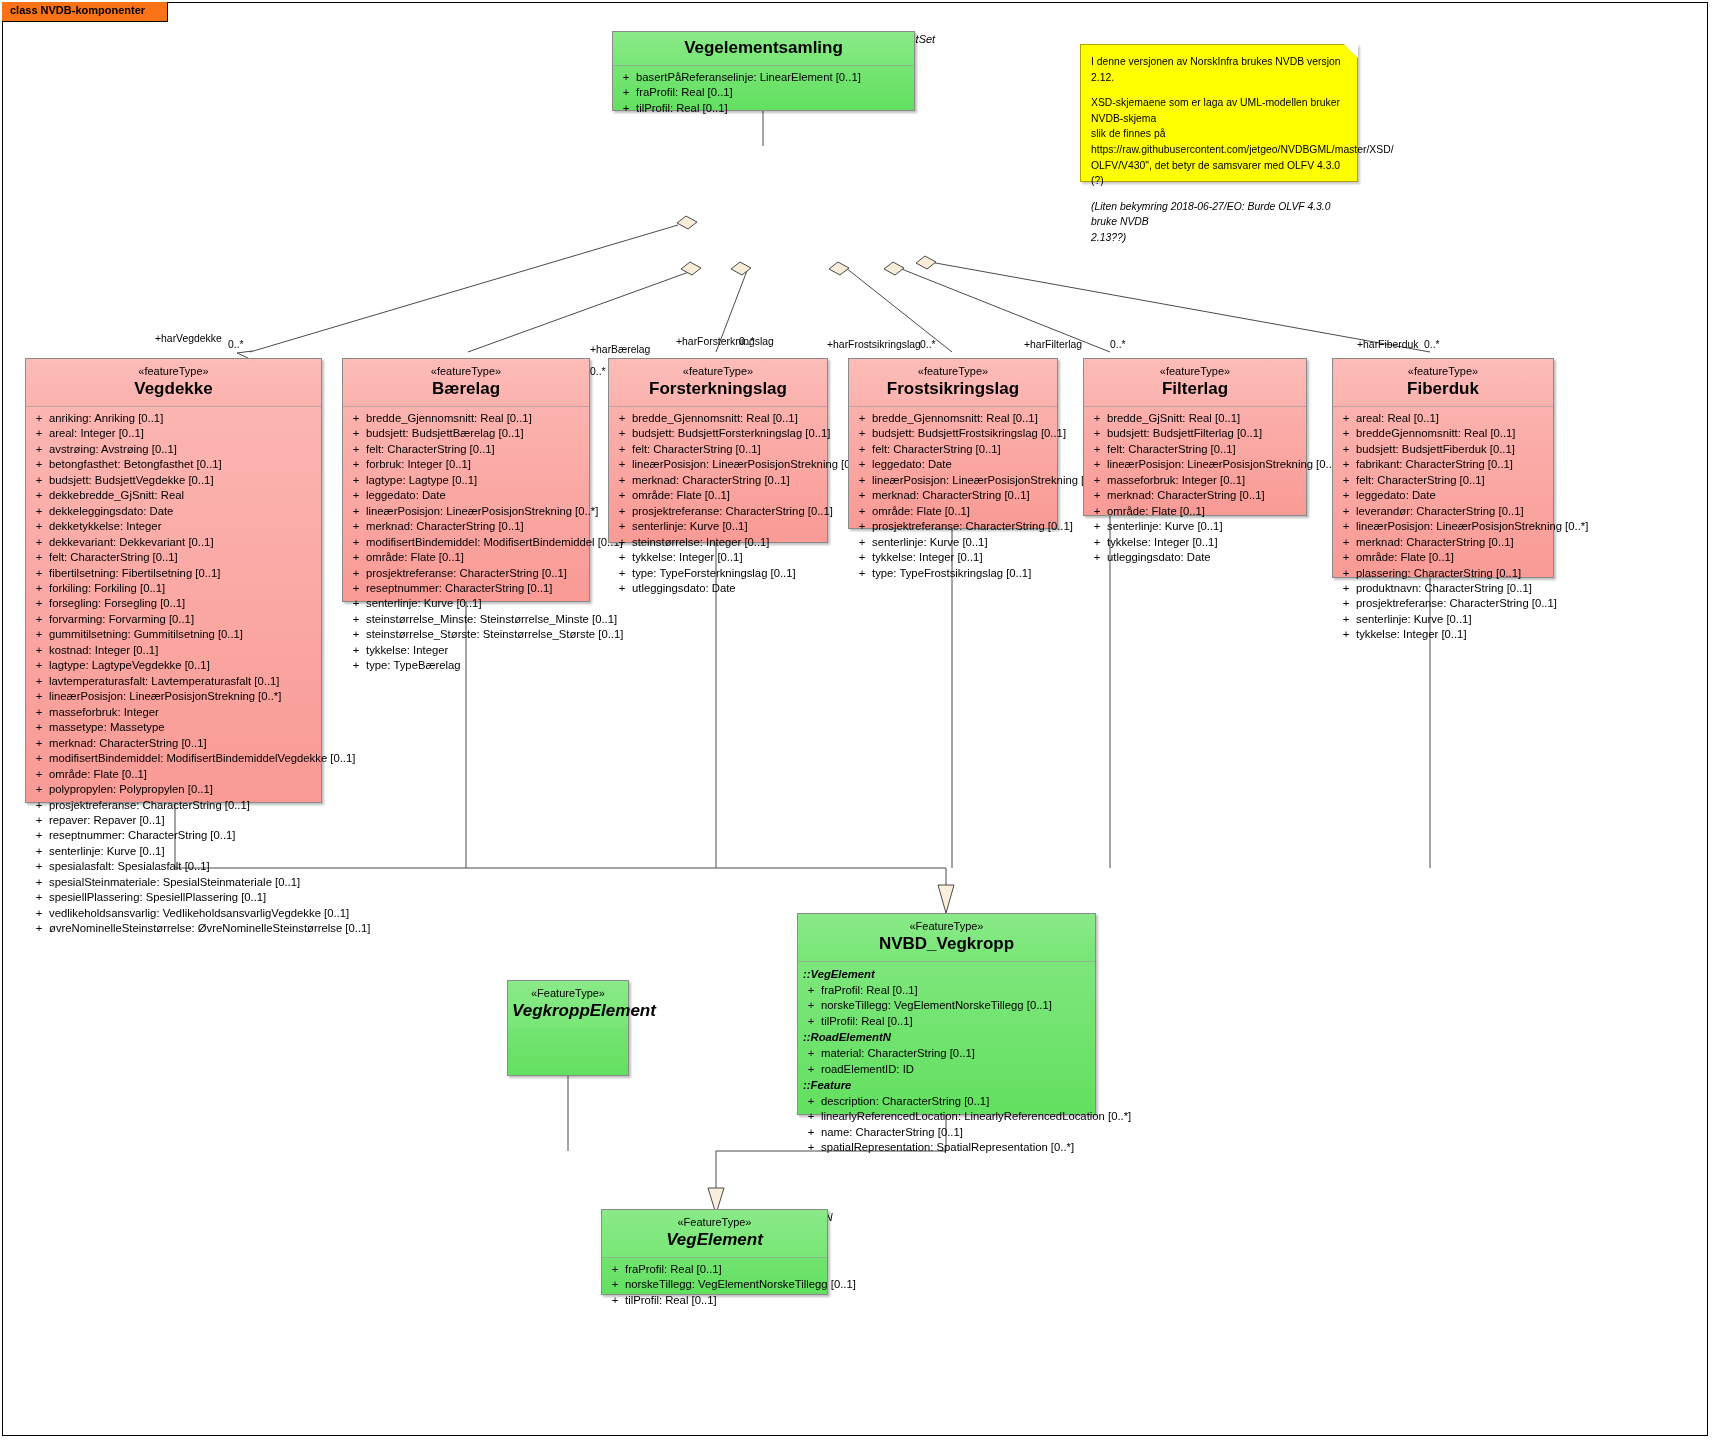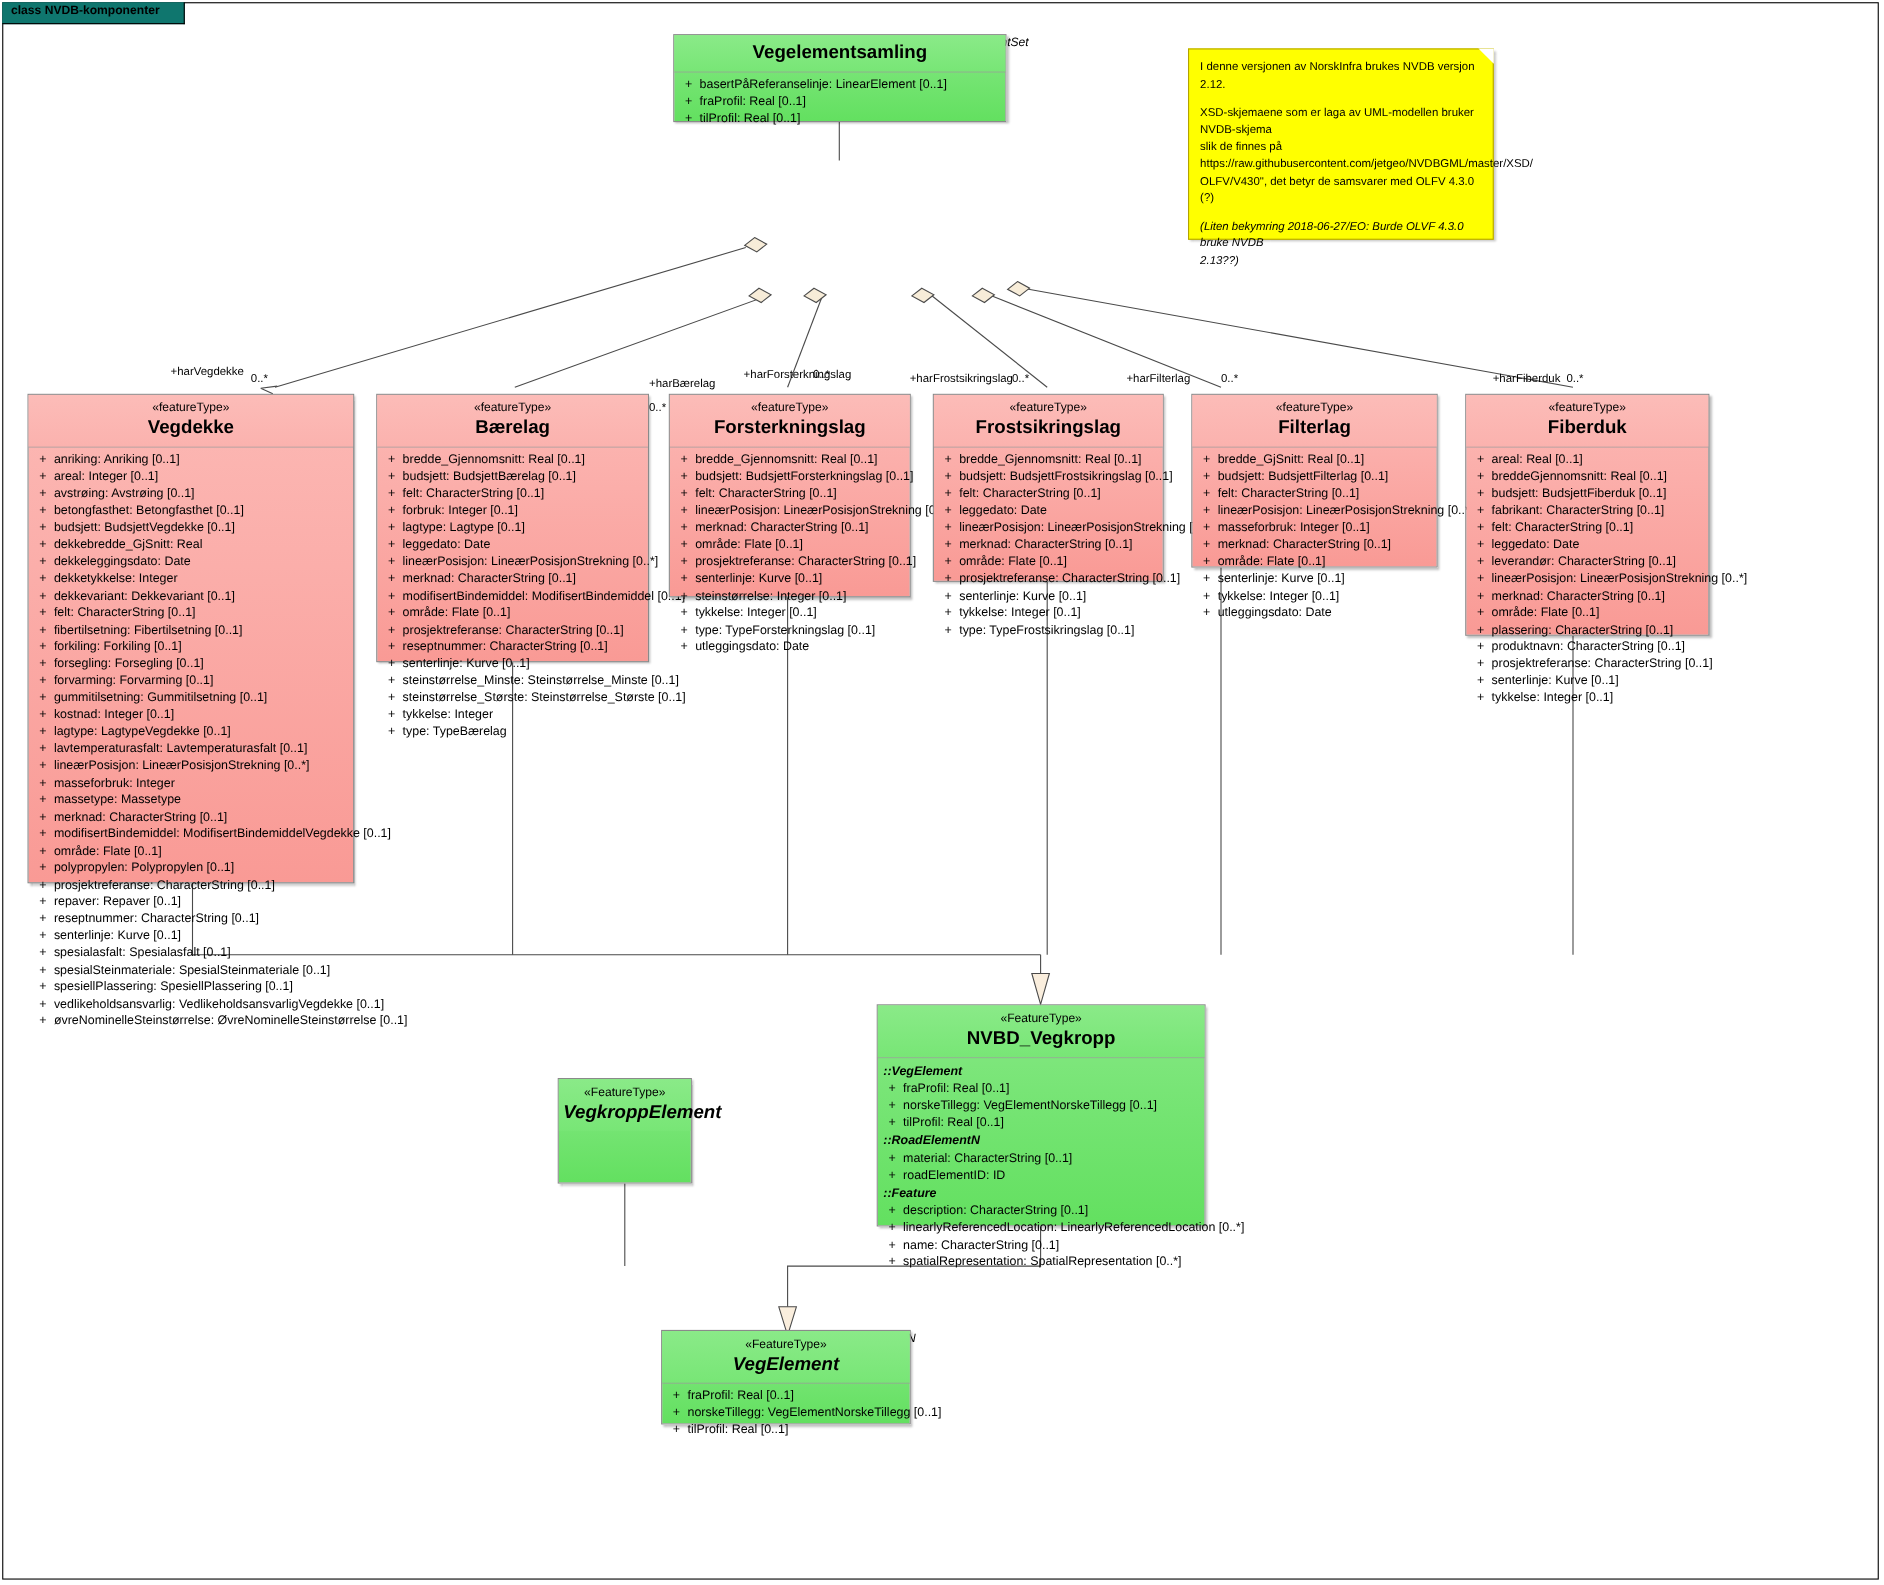--- a/index.html
+++ b/index.html
@@ -2,21 +2,21 @@
 <html><head>
 <meta charset="utf-8">
 <style>
   html,body{margin:0;padding:0;background:#ffffff;}
   body{font-family:"Liberation Sans","DejaVu Sans",sans-serif;}
   #canvas{position:relative;width:1713px;height:1441px;background:#fff;overflow:hidden;}
 
   
   .frame{position:absolute;left:2px;top:2px;width:1706px;height:1434px;border:1px solid #000;box-sizing:border-box;}
   .frame-tab{position:absolute;left:2px;top:2px;height:20px;border:1px solid #000;border-left:none;border-top:none;
-             background:#0f766e;box-sizing:border-box;padding:2px 22px 2px 8px;font-size:11px;font-weight:bold;color:#000;
+             background:#f97316;box-sizing:border-box;padding:2px 22px 2px 8px;font-size:11px;font-weight:bold;color:#000;
              white-space:nowrap;}
 
   
   .cls{position:absolute;box-sizing:border-box;border:1px solid #8a8a8a;
        box-shadow:2px 2px 2px rgba(0,0,0,.25);font-size:11.5px;color:#000;}
   .cls .hdr{padding:5px 4px 6px 4px;text-align:center;line-height:1.28;}
   .cls .stereo{font-size:11px;}
   .cls .nm{font-weight:bold;font-size:17px;}
   .cls .nm.ital{font-style:italic;}
   .cls .sep{height:1px;background:#9b9b9b;opacity:.65;}
@@ -134,21 +134,21 @@
           <span class="vis">+</span>
           <span class="txt">fraProfil: Real [0..1]</span>
         </div>
       <div class="attr">
           <span class="vis">+</span>
           <span class="txt">tilProfil: Real [0..1]</span>
         </div>
     </div>
   </div>
 
-  <div class="note" style="left:1080px;top:44px;width:278px;height:174px;">
+  <div class="note" style="left:1080px;top:44px;width:278px;height:138px;">
     <div class="fold"></div>
     <p>I denne versjonen av NorskInfra brukes NVDB versjon 2.12.</p>
     <p>
       <span class="brk">XSD-skjemaene som er laga av UML-modellen bruker NVDB-skjema</span>
       <span class="brk">slik de finnes på</span>
       <span class="brk">https://raw.githubusercontent.com/jetgeo/NVDBGML/master/XSD/</span>
       <span class="brk">OLFV/V430", det betyr de samsvarer med OLFV 4.3.0 (?)</span>
     </p>
     <p class="ital">
       <span class="brk">(Liten bekymring 2018-06-27/EO: Burde OLVF 4.3.0 bruke NVDB</span>

